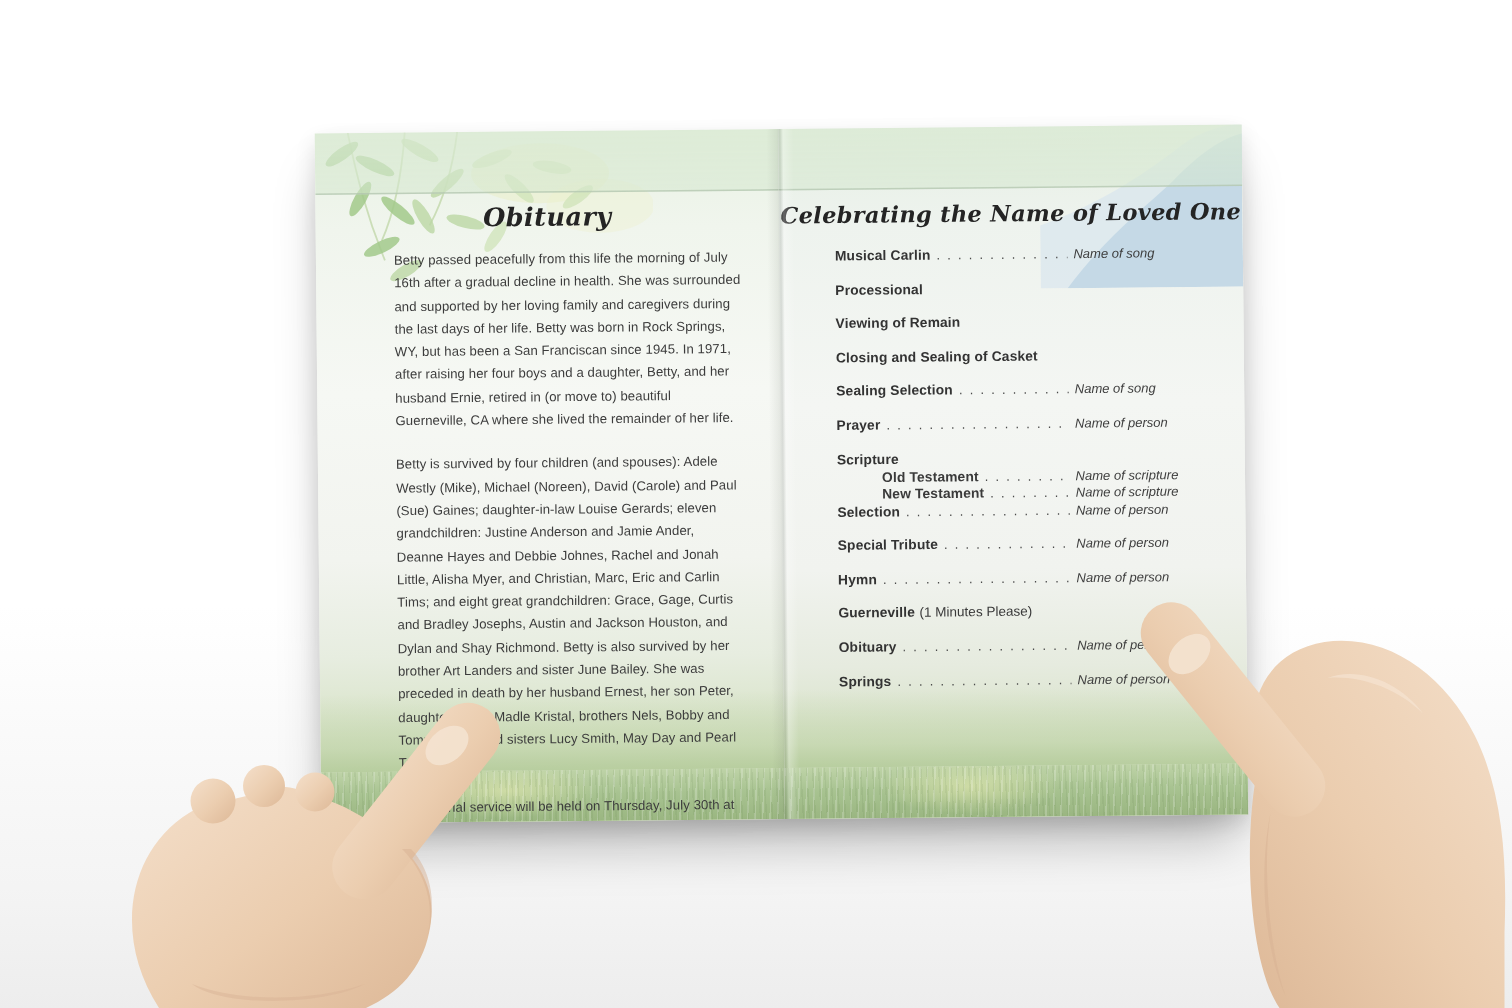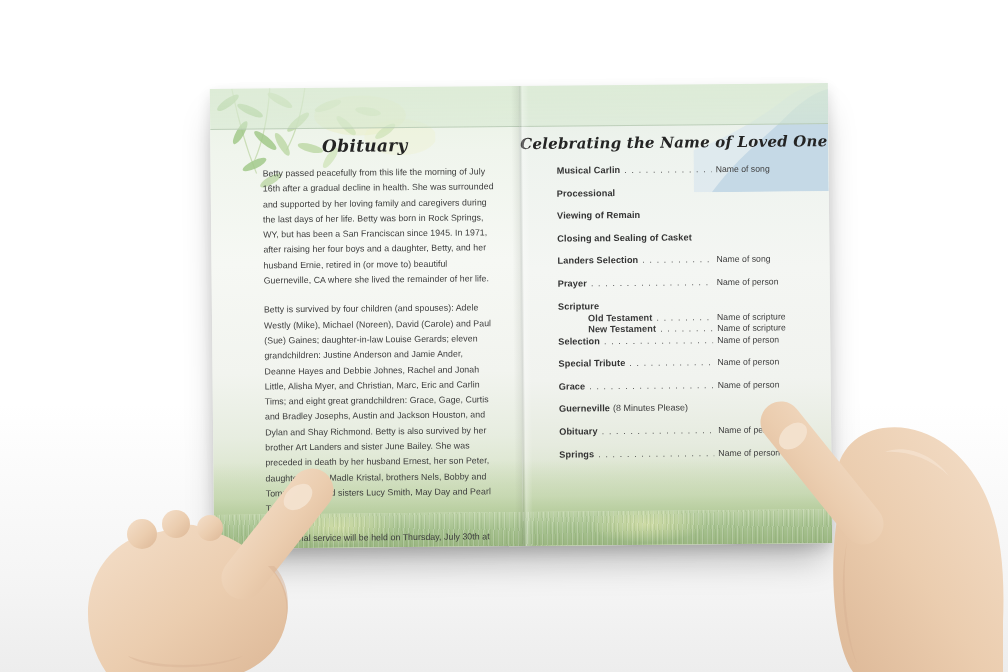--- a/index.html
+++ b/index.html
@@ -65,21 +65,21 @@
   .obit-body p { margin-bottom:14px; }
 
   .service-list { position:relative; z-index:4; margin:13px 10px 0 37px; }
   .svc-row { display:flex; align-items:baseline; margin-bottom:12.6px; }
   .svc-row.tight { margin-bottom:2px; }
   .svc-row.indent { padding-left:30px; margin-bottom:1.5px; }
   .svc-label { font-size:9.2px; font-weight:bold; color:#333; white-space:nowrap; letter-spacing:.1px; }
   .svc-row.indent .svc-label { font-weight:bold; color:#3a3a3a; }
   .svc-suffix { font-size:9px; font-weight:normal; color:#3a3a3a; white-space:nowrap; margin-left:3px; }
   .svc-dots { flex:1 1 auto; overflow:hidden; white-space:nowrap; font-size:8.6px; color:#4a4a4a; letter-spacing:1.2px; margin:0 4px; }
-  .svc-value { flex:0 0 103px; font-size:8.7px; color:#3e3e3e; white-space:nowrap; }
+  .svc-value { flex:0 0 103px; font-size:8.7px; color:#3e3e3e; white-space:nowrap;font-style:italic; }
 
   
   .hand { position:absolute; z-index:10; }
   .hand-left  { left:38px;  top:436px; }
   .hand-right { left:735px; top:392px; }
 </style>
 </head>
 <body>
 
 <div class="stage">
@@ -149,21 +149,21 @@
           <div class="svc-row">
             <span class="svc-label">Processional</span>
           </div>
           <div class="svc-row">
             <span class="svc-label">Viewing of Remain</span>
           </div>
           <div class="svc-row">
             <span class="svc-label">Closing and Sealing of Casket</span>
           </div>
           <div class="svc-row">
-            <span class="svc-label">Landers Selection</span>
+            <span class="svc-label">Sealing Selection</span>
             <span class="svc-dots">. . . . . . . . . . . . . . . . . . . . . . . . . . . . . . . . . . . . . . . . . . . . . . . . . . . . . . . . . . . .</span>
             <span class="svc-value">Name of song</span>
           </div>
           <div class="svc-row">
             <span class="svc-label">Prayer</span>
             <span class="svc-dots">. . . . . . . . . . . . . . . . . . . . . . . . . . . . . . . . . . . . . . . . . . . . . . . . . . . . . . . . . . . .</span>
             <span class="svc-value">Name of person</span>
           </div>
           <div class="svc-row tight">
             <span class="svc-label">Scripture</span>
@@ -182,27 +182,27 @@
             <span class="svc-label">Selection</span>
             <span class="svc-dots">. . . . . . . . . . . . . . . . . . . . . . . . . . . . . . . . . . . . . . . . . . . . . . . . . . . . . . . . . . . .</span>
             <span class="svc-value">Name of person</span>
           </div>
           <div class="svc-row">
             <span class="svc-label">Special Tribute</span>
             <span class="svc-dots">. . . . . . . . . . . . . . . . . . . . . . . . . . . . . . . . . . . . . . . . . . . . . . . . . . . . . . . . . . . .</span>
             <span class="svc-value">Name of person</span>
           </div>
           <div class="svc-row">
-            <span class="svc-label">Grace</span>
+            <span class="svc-label">Hymn</span>
             <span class="svc-dots">. . . . . . . . . . . . . . . . . . . . . . . . . . . . . . . . . . . . . . . . . . . . . . . . . . . . . . . . . . . .</span>
             <span class="svc-value">Name of person</span>
           </div>
           <div class="svc-row">
             <span class="svc-label">Guerneville</span>
-            <span class="svc-suffix">(8 Minutes Please)</span>
+            <span class="svc-suffix">(1 Minutes Please)</span>
           </div>
           <div class="svc-row">
             <span class="svc-label">Obituary</span>
             <span class="svc-dots">. . . . . . . . . . . . . . . . . . . . . . . . . . . . . . . . . . . . . . . . . . . . . . . . . . . . . . . . . . . .</span>
             <span class="svc-value">Name of person</span>
           </div>
           <div class="svc-row">
             <span class="svc-label">Springs</span>
             <span class="svc-dots">. . . . . . . . . . . . . . . . . . . . . . . . . . . . . . . . . . . . . . . . . . . . . . . . . . . . . . . . . . . .</span>
             <span class="svc-value">Name of person</span>

